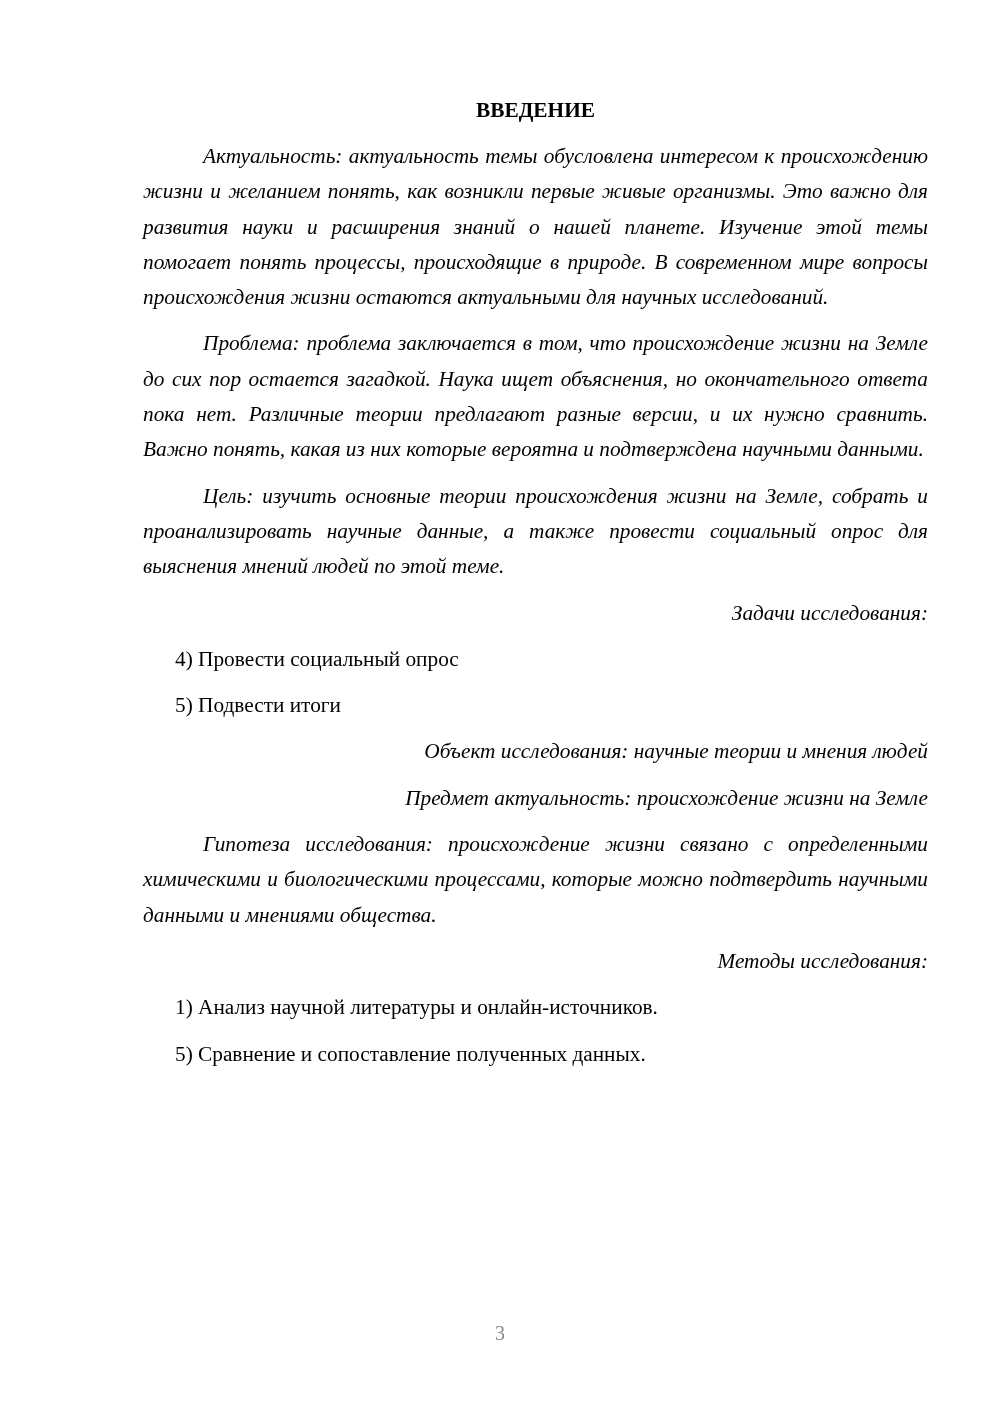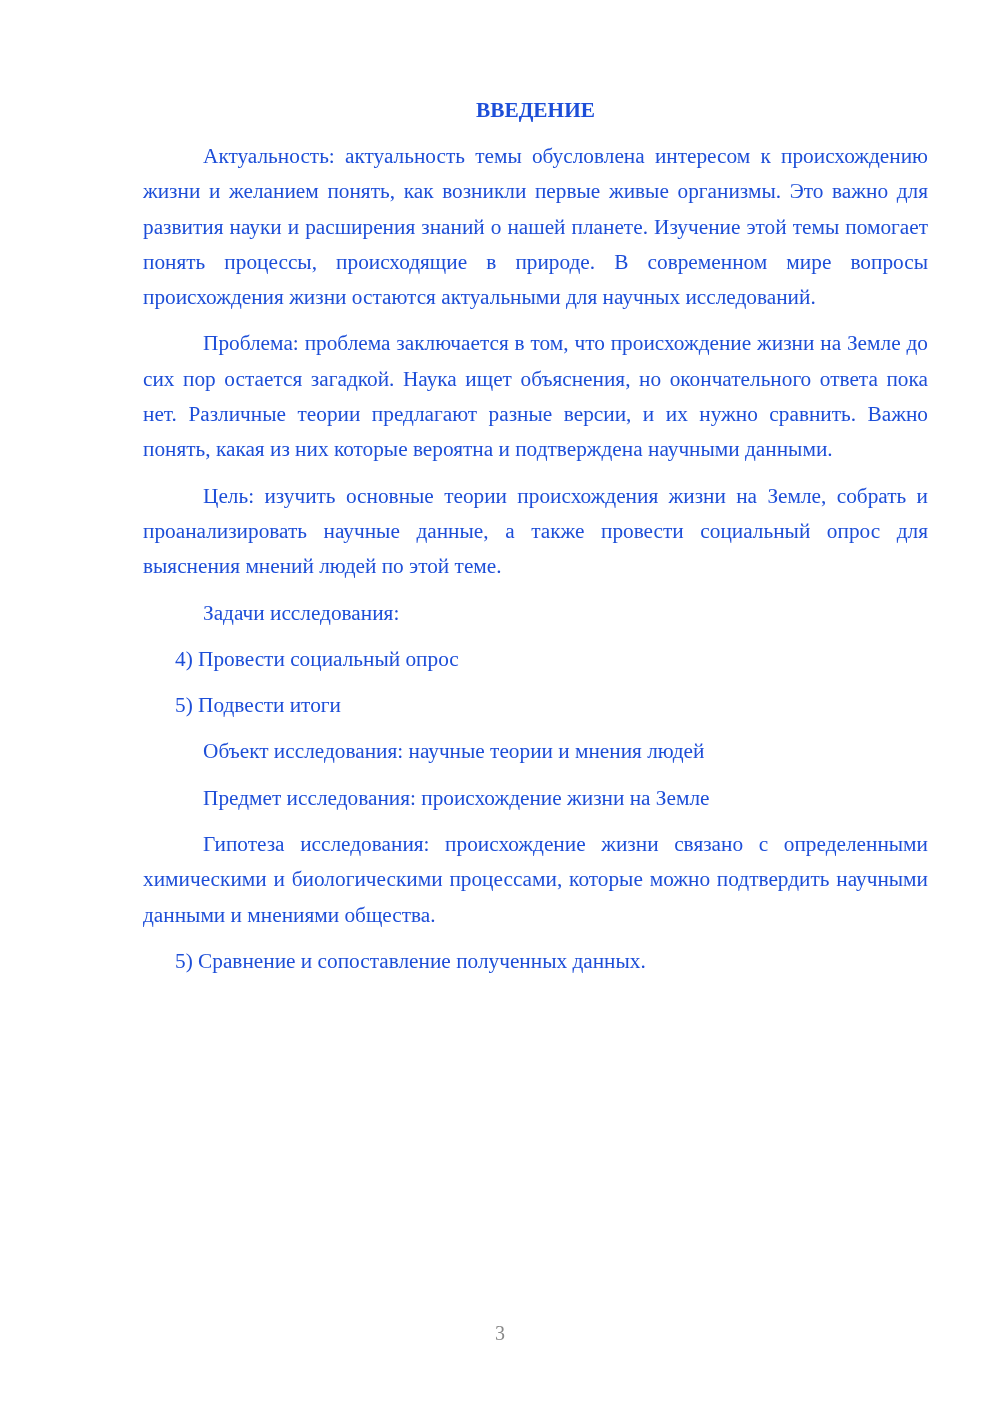--- a/index.html
+++ b/index.html
@@ -1,29 +1,29 @@
 <!DOCTYPE html>
 <html><head>
   <meta charset="utf-8">
   <style>
     html, body { margin: 0; padding: 0; background: #ffffff; }
     body { width: 1000px; height: 1414px; position: relative; overflow: hidden; }
     .page {
       position: absolute; left: 143px; top: 93px; width: 785px;
       font-family: "Liberation Serif", "DejaVu Serif", serif;
-      font-size: 21.3px; line-height: 35.3px; color: #1d4ed8;
+      font-size: 21.3px; line-height: 35.3px; color: #000000;
     }
     .title {
       text-align: center; font-weight: bold; font-size: 21.3px;
       margin: 0 0 11px 0; line-height: 35px;
     }
     .para {
-      text-align: justify; text-indent: 60px; margin: 4px 0 11px 0;
+      text-align: justify; text-indent: 60px; margin: 4px 0 11px 0; font-style: italic;
     }
-    .para.single { text-align: left; }
+    .para.single { text-align: right; }
     .list-item {
       margin: 0 0 11px 0; text-indent: 32px; text-align: justify;
     }
     .page-number {
       position: absolute; left: 0; width: 1000px; top: 1322px;
       text-align: center; font-family: "Liberation Serif", serif;
       font-size: 20px; color: #888888;
     }
   </style>
 </head>
@@ -36,21 +36,23 @@
   <p class="para">Проблема: проблема заключается в том, что происхождение жизни на Земле до сих пор остается загадкой. Наука ищет объяснения, но окончательного ответа пока нет. Различные теории предлагают разные версии, и их нужно сравнить. Важно понять, какая из них которые вероятна и подтверждена научными данными.</p>
   <p class="para">Цель: изучить основные теории происхождения жизни на Земле, собрать и проанализировать научные данные, а также провести социальный опрос для выяснения мнений людей по этой теме.</p>
 
   <p class="para single">Задачи исследования:</p>
   <div>
     <p class="list-item">4) Провести социальный опрос</p>
     <p class="list-item">5) Подвести итоги</p>
   </div>
 
   <p class="para single">Объект исследования: научные теории и мнения людей</p>
-  <p class="para single">Предмет исследования: происхождение жизни на Земле</p>
+  <p class="para single">Предмет актуальность: происхождение жизни на Земле</p>
   <p class="para">Гипотеза исследования: происхождение жизни связано с определенными химическими и биологическими процессами, которые можно подтвердить научными данными и мнениями общества.</p>
 
+  <p class="para single">Методы исследования:</p>
   <div>
+    <p class="list-item">1) Анализ научной литературы и онлайн-источников.</p>
     <p class="list-item">5) Сравнение и сопоставление полученных данных.</p>
   </div>
 </div>
 
 <div class="page-number">3</div>
 
 </body></html>

